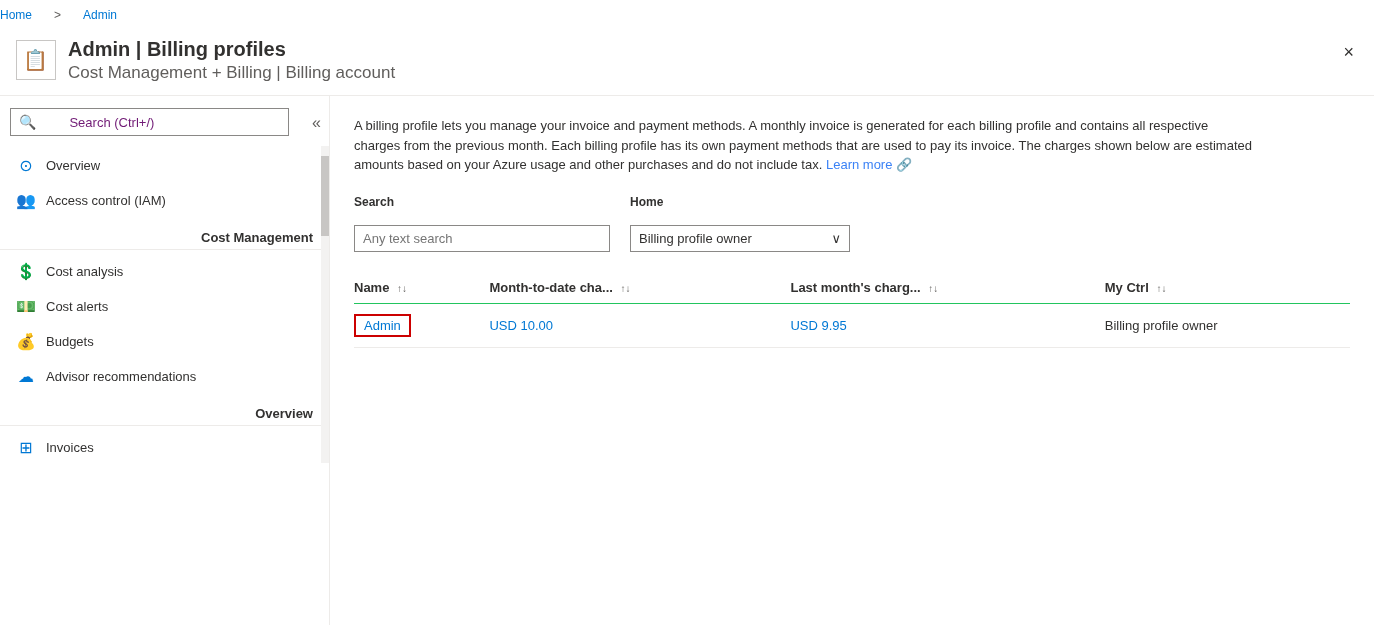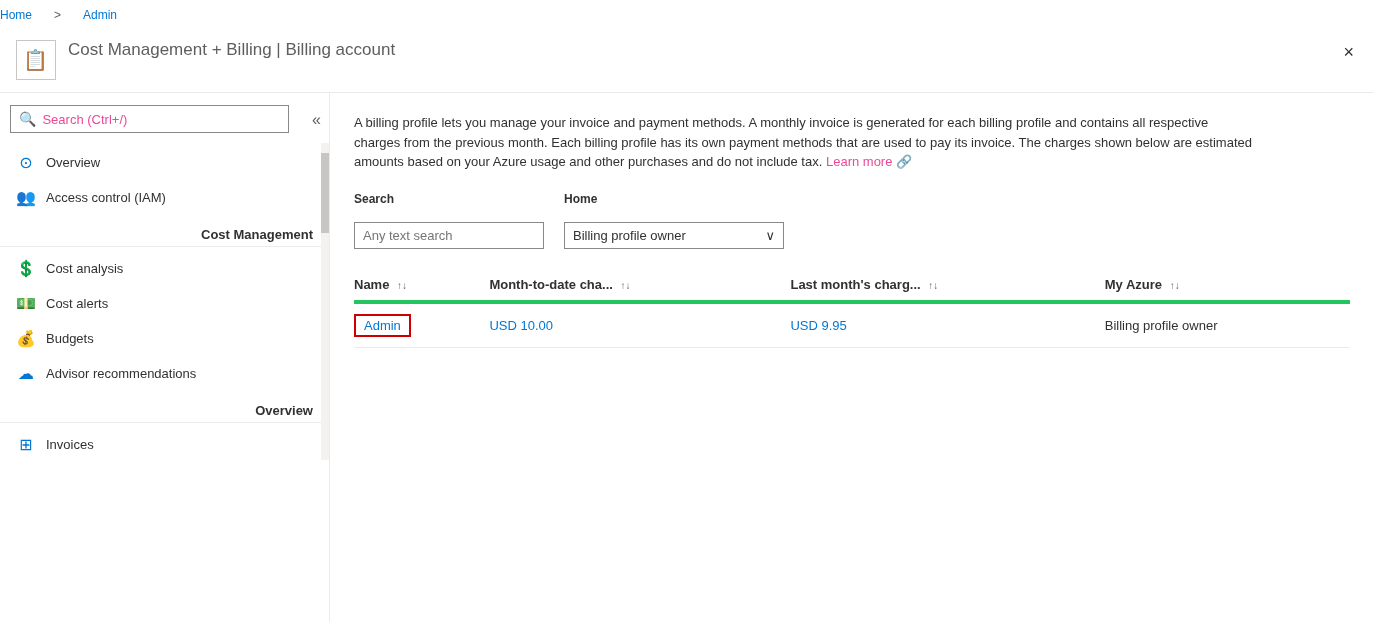--- a/index.html
+++ b/index.html
@@ -63,39 +63,39 @@
       margin-top: 10px;
     }
 
     .content {
       flex: 1; padding: 20px 24px; overflow-y: auto;
     }
     .description {
       font-size: 13px; color: #323130; line-height: 1.5;
       max-width: 900px; margin-bottom: 20px;
     }
-    .description a { color: #ec4899; text-decoration: none; }
+    .description a { color: #3b82f6; text-decoration: none; }
 
     .filters { display: flex; gap: 20px; margin-bottom: 20px; align-items: flex-end; }
     .filter-group { display: flex; flex-direction: column; gap: 16px; }
     .filter-label { font-size: 12px; font-weight: 600; color: #323130; }
     .filter-input {
       border: 1px solid #8a8886; padding: 5px 8px; font-size: 13px;
-      width: 190px; color: #605e5c; outline: none;
+      width: 256px; color: #605e5c; outline: none;
     }
     .filter-select {
       border: 1px solid #8a8886; padding: 5px 8px; font-size: 13px;
       width: 220px; color: #323130; background: #fff;
       display: flex; align-items: center; justify-content: space-between; cursor: pointer;
     }
 
     .table { width: 100%; border-collapse: collapse; }
     .table th {
       text-align: left; font-weight: 600; font-size: 13px;
-      padding: 8px 12px 8px 0; border-bottom: 4px solid #22c55e;
+      padding: 8px 12px 8px 0; border-bottom: 1px solid #22c55e;
       color: #323130; white-space: nowrap;
     }
     .table th .sort-icon { color: #605e5c; font-size: 10px; margin-left: 4px; }
     .table td {
       padding: 10px 12px 10px 0; border-bottom: 1px solid #edebe9;
       font-size: 13px;
     }
     .table td.link { color: #0078d4; cursor: pointer; }
     .admin-cell {
       display: inline-block;
@@ -114,33 +114,34 @@
   <span>&gt;</span>
   <a href="#" style="color:#0078d4;text-decoration:none;">Admin</a>
 </div>
 
 <div class="header">
   <div class="header-left">
     <div class="header-icon">
       <span>📋</span>
     </div>
     <div>
+      <div class="header-title">Admin | Billing profiles</div>
       <div class="header-subtitle">Cost Management + Billing | Billing account</div>
     </div>
   </div>
   <button class="close-btn">×</button>
 </div>
 
 <div class="main">
 
   <div class="sidebar">
     <div style="display:flex; align-items:center; position:relative;">
       <div class="search-box" style="flex:1; margin-right:40px;">
         <span class="search-icon">🔍</span>
-        <span style="color:#ec4899;">Search (Ctrl+/)</span>
+        <span style="color:#701a75;margin-left:27px;">Search (Ctrl+/)</span>
       </div>
       <button class="collapse-btn">«</button>
     </div>
 
     <div class="scrollbar-track">
       <div class="scrollbar-thumb"></div>
     </div>
 
     <div class="nav-item">
       <span class="nav-icon" style="color:#0078d4;">⊙</span>
@@ -208,21 +209,21 @@
           </th>
           <th>
             <span>Month-to-date cha...</span>
             <span class="sort-icon">↑↓</span>
           </th>
           <th>
             <span>Last month's charg...</span>
             <span class="sort-icon">↑↓</span>
           </th>
           <th>
-            <span>My Azure</span>
+            <span>My Ctrl</span>
             <span class="sort-icon">↑↓</span>
           </th>
         </tr>
       </thead>
       <tbody>
         <tr class="table-row">
           <td>
             <span class="admin-cell">Admin</span>
           </td>
           <td class="link">

